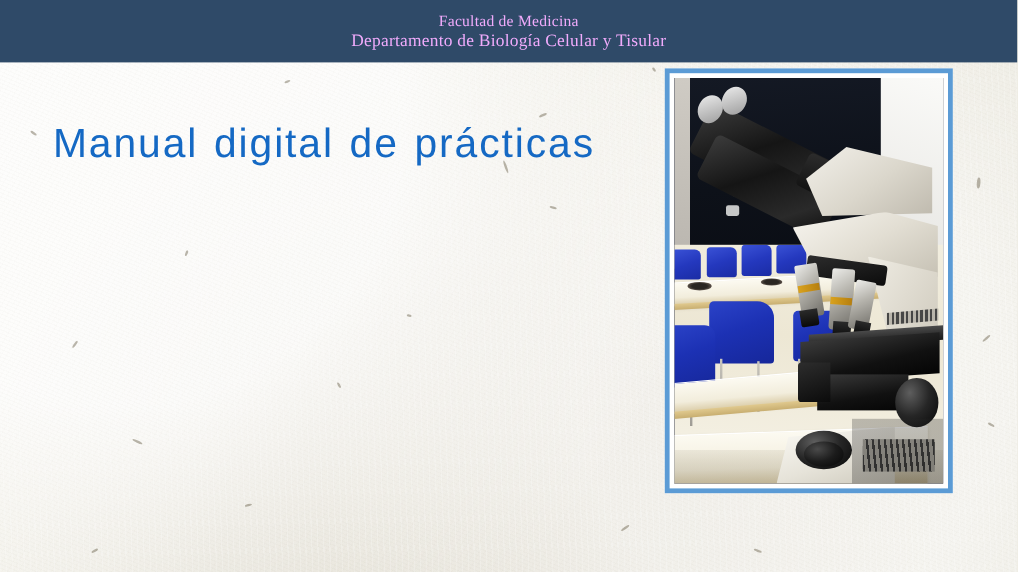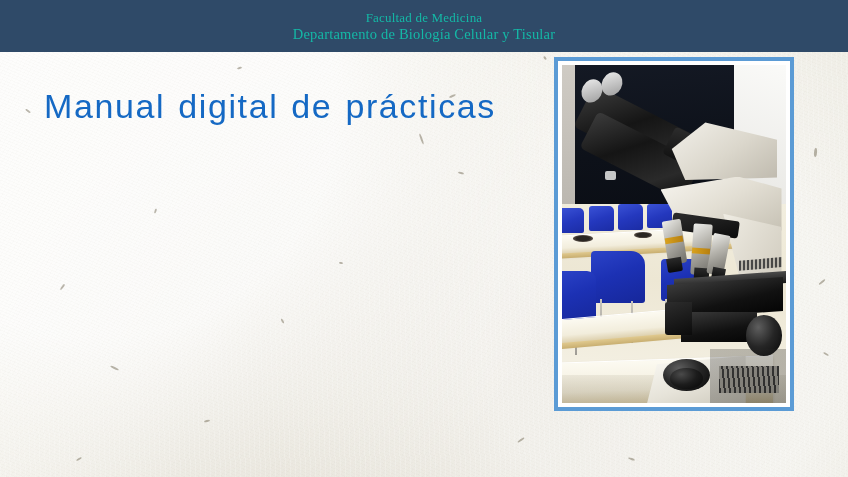--- a/index.html
+++ b/index.html
@@ -50,32 +50,32 @@
     z-index:5;
   }
   .header-band .hdr-inner {
     width:100%; height:100%;
     display:flex; flex-direction:column;
     align-items:center; justify-content:center;
     padding-top:2px;
   }
   .hdr-line1, .hdr-line2 {
     font-family:"Liberation Serif", serif;
-    color:#14b8a6;
+    color:#f0abfc;
     line-height:1.13;
     white-space:nowrap;
     letter-spacing:.2px;
   }
   .hdr-line1 { font-size:13px; }
   .hdr-line2 { font-size:14.5px; }
 
   
   .text-col {
     position:absolute;
-    left:0; top:34px;
+    left:0; top:48px;
     width:540px; height:425px;
     z-index:6;
   }
   .title-block {
     position:absolute;
     left:40px; top:52px;
     width:460px;
     text-align:center;
   }
   .slide-title {

